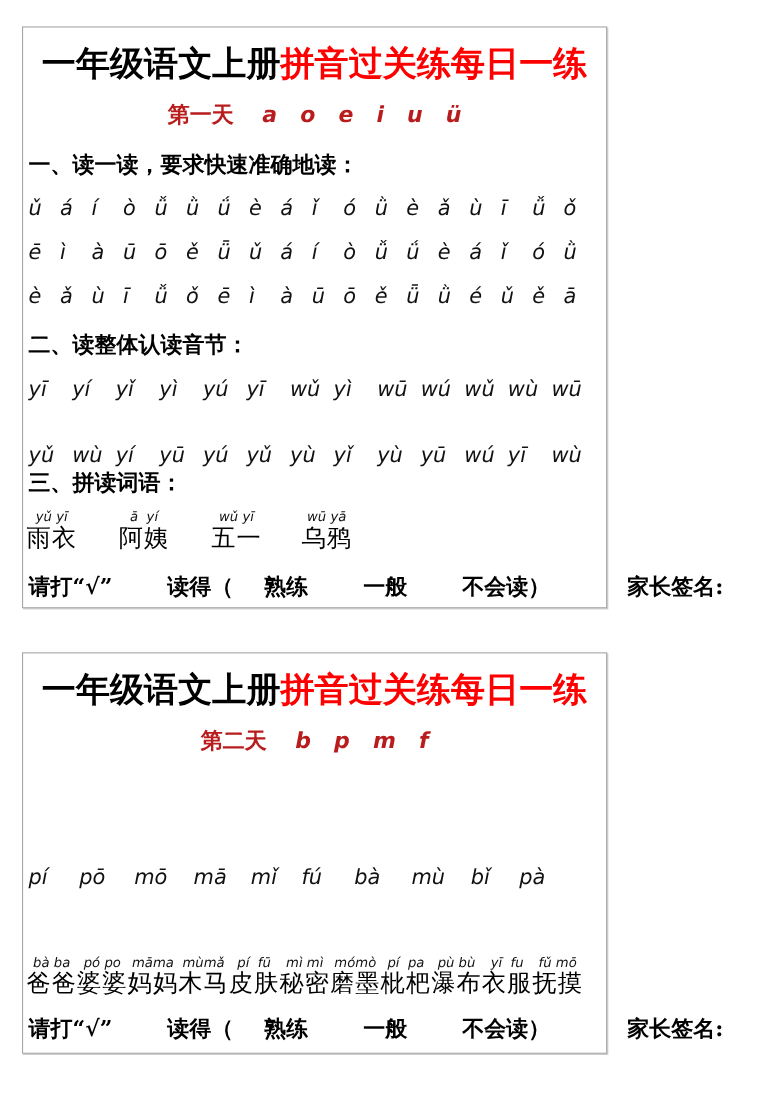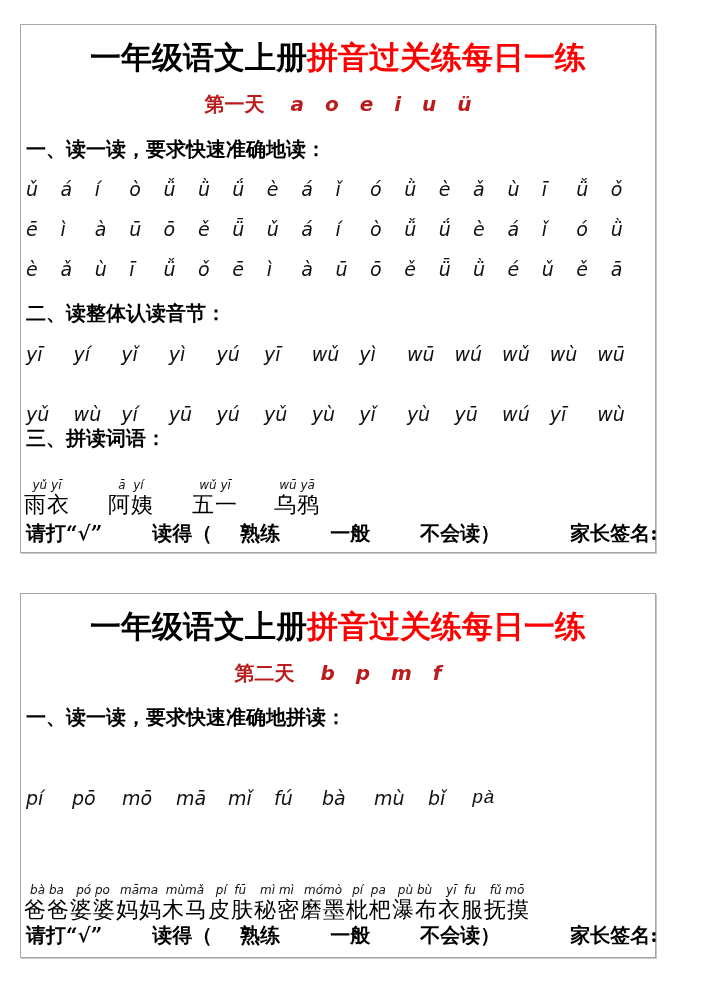--- a/index.html
+++ b/index.html
@@ -1,32 +1,32 @@
 <!DOCTYPE html>
 <html><head>
   <meta charset="utf-8">
   <style>
     html, body { margin: 0; padding: 0; background: #ffffff; }
     body { width: 701px; height: 1000px; position: relative; overflow: hidden; font-family: "DejaVu Sans", sans-serif; color: #000; }
-    .card { position: absolute; left: 20px; width: 636px; border: 1px solid #a6a6a6; box-shadow: 1px 1px 0 #c8c8c8; background: #fff; box-sizing: border-box; }
+    .card { position: absolute; left: 20px; width: 532px; border: 1px solid #a6a6a6; box-shadow: 1px 1px 0 #c8c8c8; background: #fff; box-sizing: border-box; }
     #card1 { top: 24px; height: 529px; }
     #card2 { top: 593px; height: 365px; }
     .title { position: absolute; left: 0; right: 0; text-align: center; font-family: "DejaVu Serif", serif; font-weight: bold; font-size: 31px; letter-spacing: 0px; white-space: nowrap; }
     .title .red { color: #ff0000; }
     .subtitle { position: absolute; left: 0; right: 0; text-align: center; color: #b91c1c; font-weight: bold; white-space: nowrap; }
     .subtitle .day { font-family: "DejaVu Serif", serif; font-size: 20px; }
     .subtitle .letters { font-family: "DejaVu Sans", sans-serif; font-style: italic; font-size: 20px; word-spacing: 14px; margin-left: 26px; }
     .section { position: absolute; left: 5px; font-family: "DejaVu Serif", serif; font-weight: bold; font-size: 20px; white-space: nowrap; }
     .row { position: absolute; left: 5px; right: 10px; display: flex; font-family: "DejaVu Sans", sans-serif; font-style: italic; font-size: 19px; font-weight: normal; color: #111; }
     .row span { display: inline-block; }
     .row.tones span { width: 36.2px; }
     .row.syll span { width: 49.6px; }
     .row.bp1 span, .row.bp2 span { position: absolute; }
     .words { position: absolute; left: 3px; right: 8px; height: 46px; }
-    .word { position: absolute; top: 15px; text-align: center; }
+    .word { position: absolute; top: 0; text-align: center; }
     .word .py { font-family: "DejaVu Sans", sans-serif; font-style: italic; font-size: 12px; line-height: 13px; white-space: nowrap; color: #111; }
     .word .hz { font-family: "DejaVu Serif", serif; font-size: 22px; line-height: 26px; white-space: nowrap; letter-spacing: 1px; }
     .footer { position: absolute; left: 5px; right: 18px; font-family: "DejaVu Serif", serif; font-weight: bold; font-size: 20px; white-space: nowrap; display: flex; align-items: baseline; gap: 28px; }
     .footer .gap1 { margin-left: 22px; }
     .footer .opt { margin-left: 22px; }
     .footer .sig { margin-left: 42px; }
     .footer .line { display: inline-block; width: 80px; border-bottom: 1.5px solid #333; height: 18px; margin-left: 2px; }
   </style>
 </head>
 <body>
@@ -168,33 +168,32 @@
 </div>
 
 <div class="card" id="card2">
   <div class="title" style="top:12px;">
     <span>一年级语文上册</span><span class="red">拼音过关练每日一练</span>
   </div>
   <div class="subtitle" style="top:66px;">
     <span class="day">第二天</span><span class="letters">b p m f</span>
   </div>
 
-  <div class="section" style="top:110px;">一、读一读，要求快速准确地拼读：</div>
 
   <div class="row bp2" style="top:193px; height:24px;" id="c2r2">
       <span style="left: 0px;">pí</span>
       <span style="left: 46px;">pō</span>
       <span style="left: 96px;">mō</span>
       <span style="left: 150px;">mā</span>
       <span style="left: 202px;">mǐ</span>
       <span style="left: 248px;">fú</span>
       <span style="left: 296px;">bà</span>
       <span style="left: 348px;">mù</span>
       <span style="left: 402px;">bǐ</span>
-      <span style="left: 446px; font-family: Liberation Mono, monospace;">pà</span>
+      <span style="left: 446px;">pà</span>
     </div>
 
 
   <div class="words" style="top:275px;" id="c2w">
       <div class="word" style="left: 0px;">
         <div class="py" style="white-space: pre;">bà ba</div>
         <div class="hz">爸爸</div>
       </div>
       <div class="word" style="left: 46px;">
         <div class="py" style="white-space: pre;">pó po</div>

